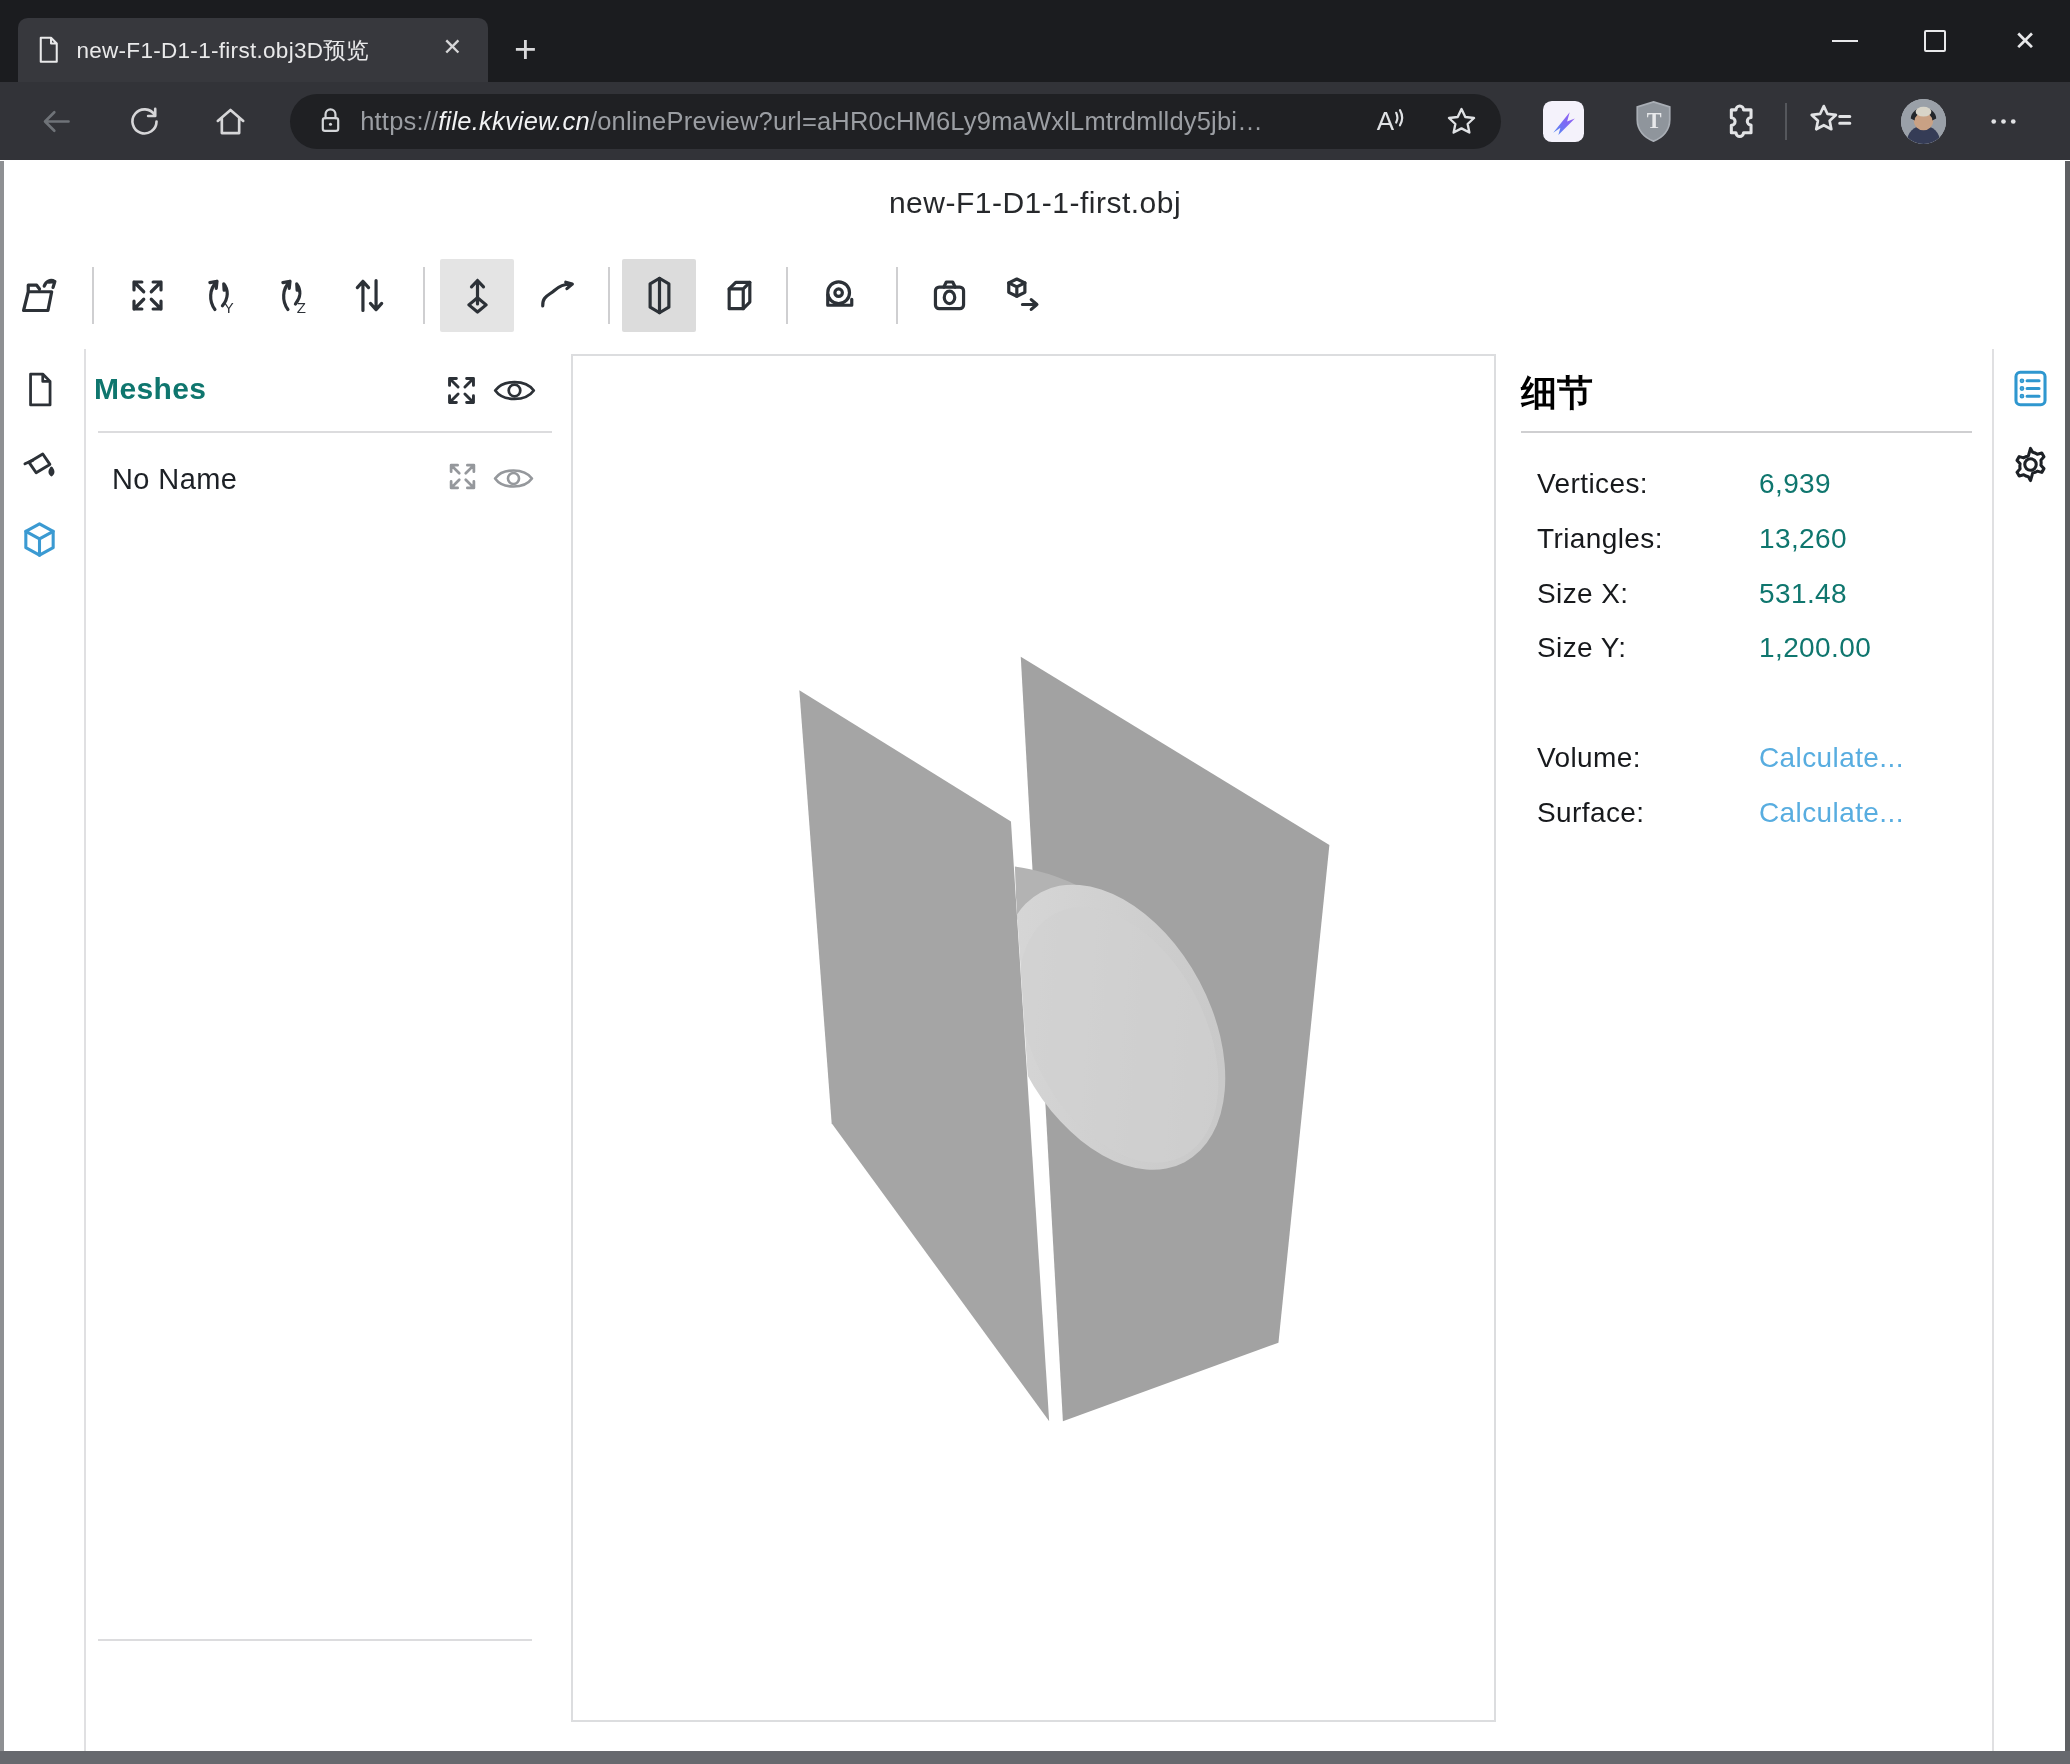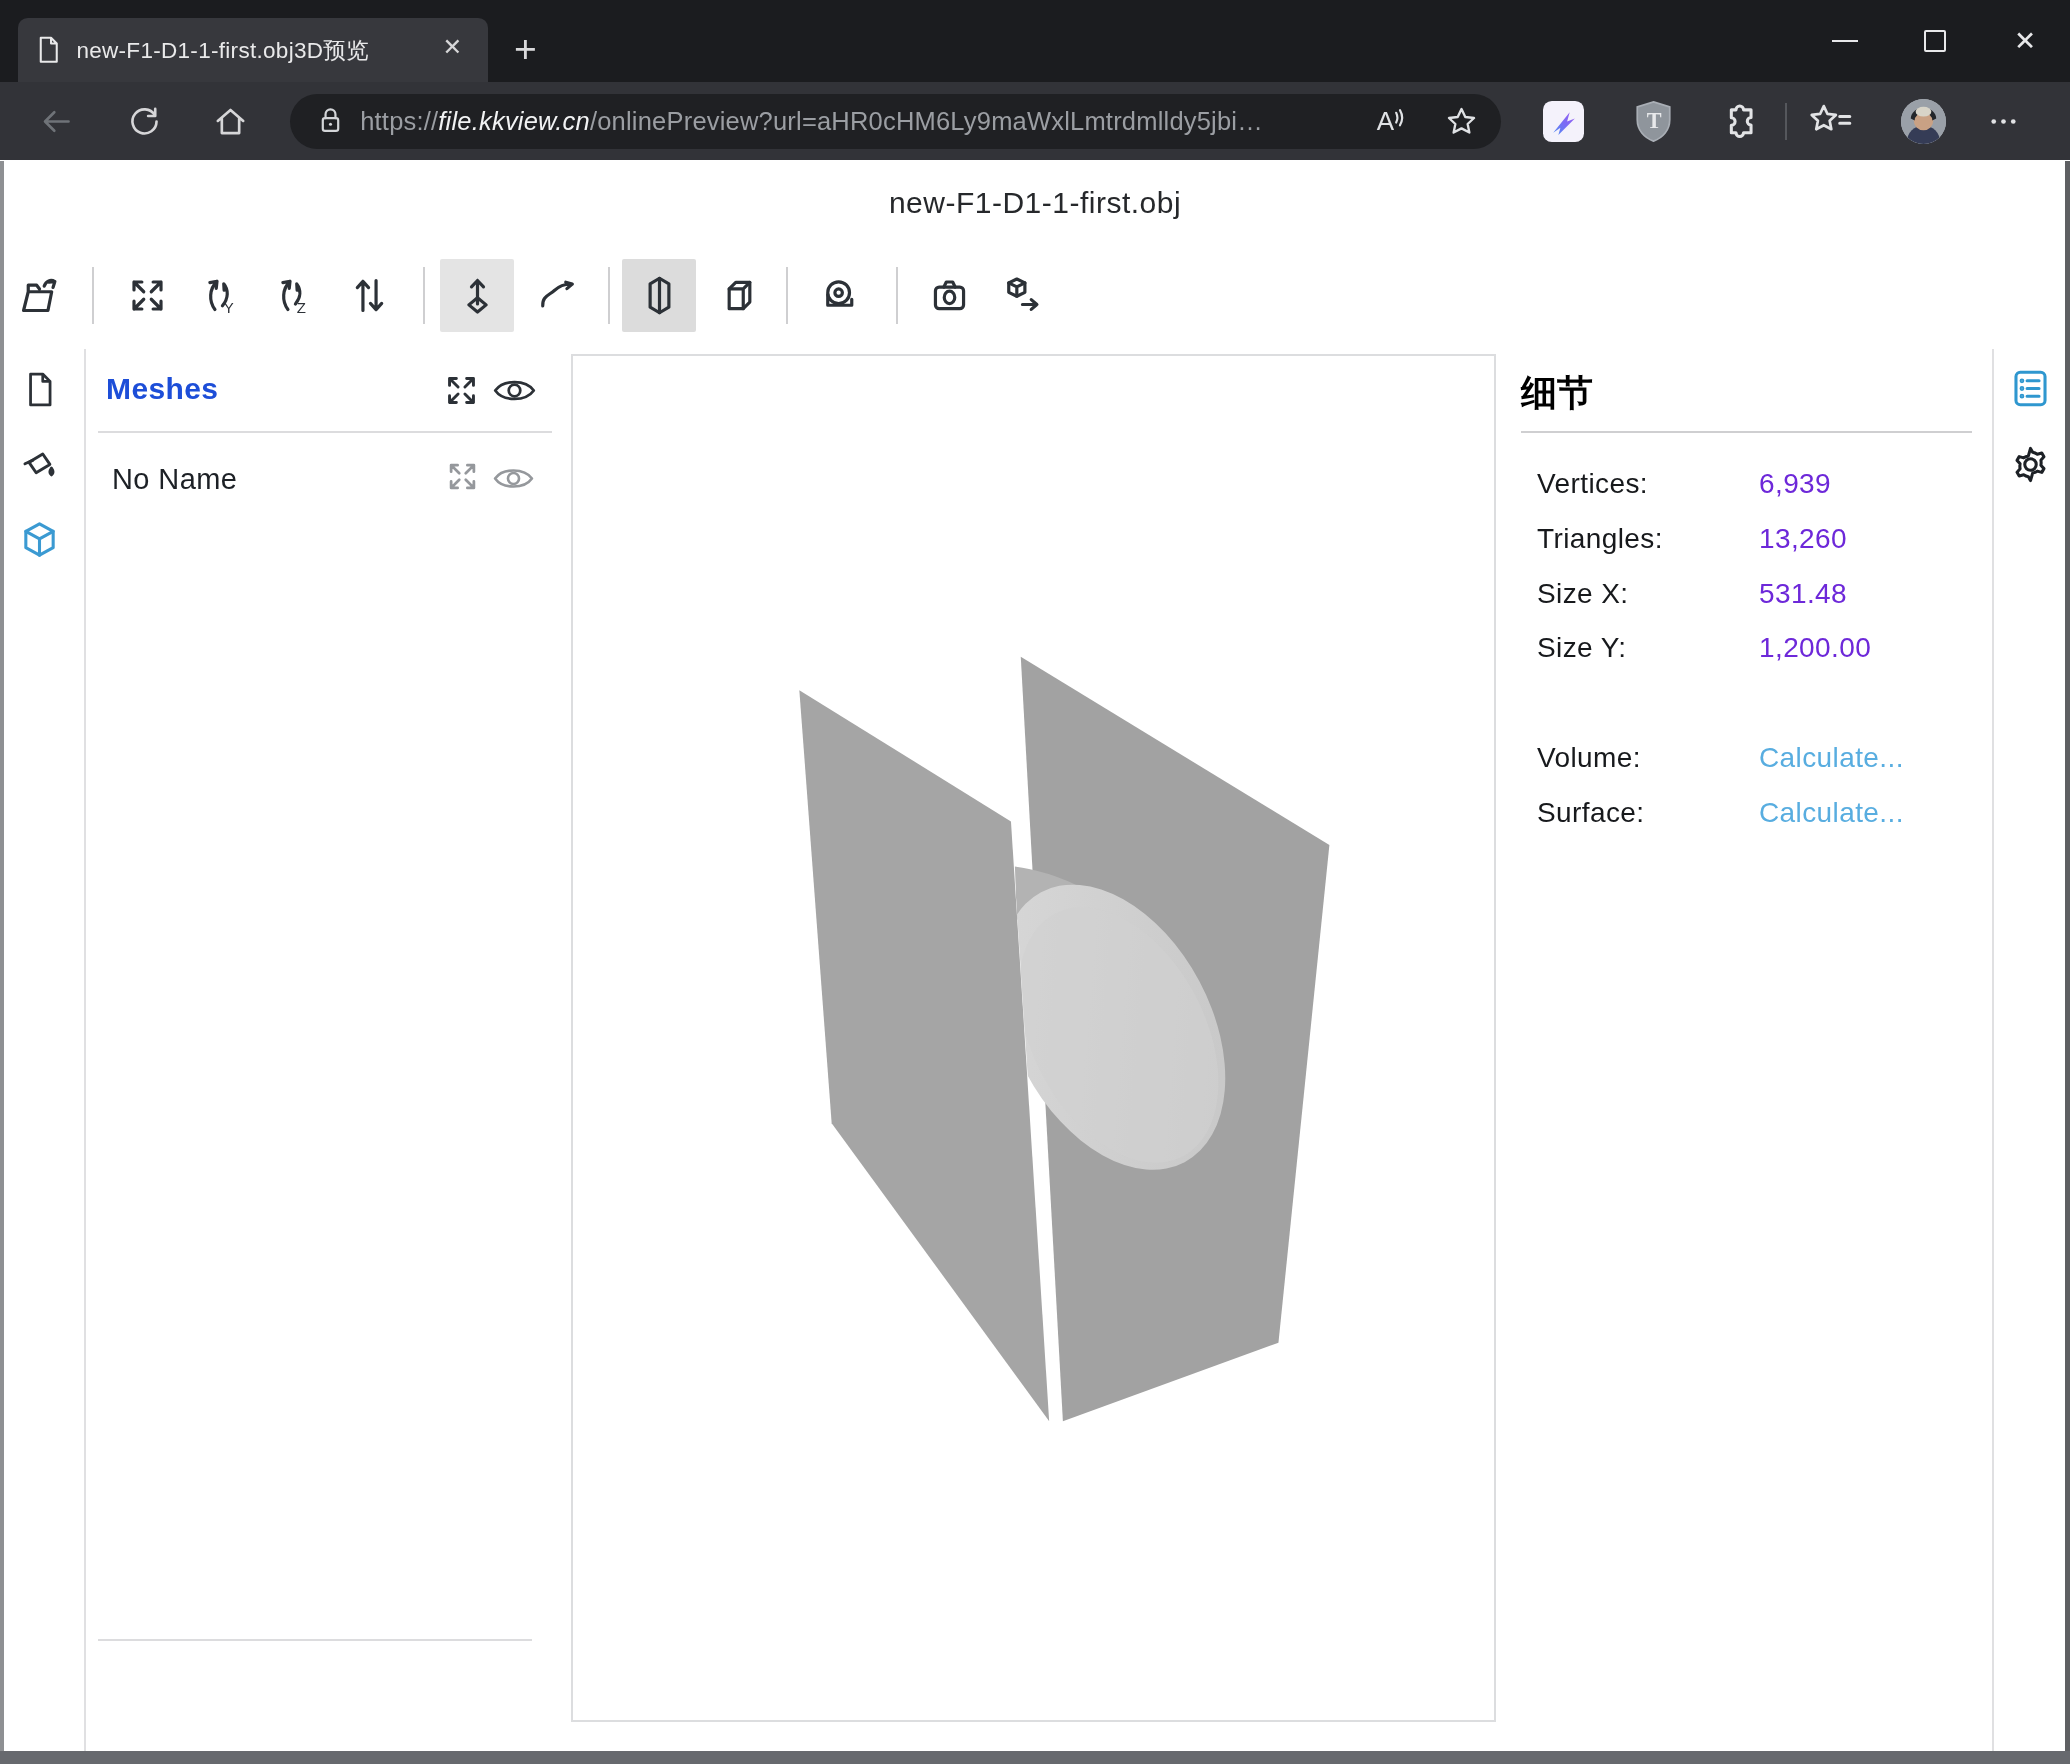--- a/index.html
+++ b/index.html
@@ -41,38 +41,38 @@
                 font-size:30px; font-weight:400; color:#26282b; letter-spacing:0.5px; }
 
   .tool-btn { position:absolute; top:259px; width:74px; height:73px; display:flex; align-items:center; justify-content:center; border-radius:2px; }
   .tool-btn.sel1 { background:#e4e4e4; }
   .tool-btn.sel2 { background:#dcdcdc; }
   .tool-sep { position:absolute; top:267px; width:2px; height:57px; background:#cfcfd1; }
 
   .rail-div { position:absolute; width:2px; background:#e0e0e2; top:349px; height:1402px; }
   .rail-icon { position:absolute; width:55px; height:55px; display:flex; align-items:center; justify-content:center; }
 
-  .panel-title { position:absolute; left:106px; top:372px; font-size:30px; font-weight:600; color:#1d4ed8; letter-spacing:0.4px; }
+  .panel-title { position:absolute; left:94px; top:372px; font-size:30px; font-weight:600; color:#0f766e; letter-spacing:0.4px; }
   .hline { position:absolute; height:2px; background:#dcdcde; }
   .mesh-item-label { position:absolute; left:112px; top:463px; font-size:29px; color:#1d2126; letter-spacing:0.4px; }
   .panel-ic { position:absolute; display:flex; align-items:center; justify-content:center; }
 
   .materials-btn { position:absolute; left:98px; top:1656px; width:432px; height:62px;
                    border:2px solid #c7c8cb; border-radius:15.7px; background:#fff;
                    display:flex; align-items:center; }
   .materials-label { margin-left:21.6px; font-size:29px; color:#1d2126; letter-spacing:0.4px; }
   .materials-chevron { position:absolute; right:17.6px; top:13.7px; }
 
   .viewport { position:absolute; left:571px; top:354px; width:925px; height:1368px;
               border:2px solid #dcdddf; background:#fff; }
 
   .details-title { position:absolute; left:1521px; top:369px; font-size:36px; font-weight:700; color:#000; }
   .drow { position:absolute; left:1521px; width:451px; height:55px; display:flex; align-items:center;margin-left:16px; }
   .dlabel { width:222px; font-size:28px; color:#17191c; letter-spacing:0.4px; }
-  .dvalue { font-size:28px; color:#6d28d9; letter-spacing:0.4px; }
+  .dvalue { font-size:28px; color:#0f766e; letter-spacing:0.4px; }
   .dvalue.link { color:#58ade0; }
 
   .edge-left  { position:absolute; left:0; top:161px; width:3.9px; height:1604px; background:#8e9093; }
   .edge-right { position:absolute; left:2065px; top:161px; width:4.9px; height:1604px; background:#5e6063; }
   .edge-bottom{ position:absolute; left:0; top:1751px; width:2070px; height:13.7px; background:#67696e; }
 
   svg { display:block; }
   .stroke-ic { fill:none; stroke:#2c3137; stroke-width:1.7; stroke-linecap:round; stroke-linejoin:round; }
   .stroke-gray { fill:none; stroke:#95989c; stroke-width:1.7; stroke-linecap:round; stroke-linejoin:round; }
   .stroke-light { fill:none; stroke:#d3d5d8; stroke-width:2; stroke-linecap:round; stroke-linejoin:round; }

